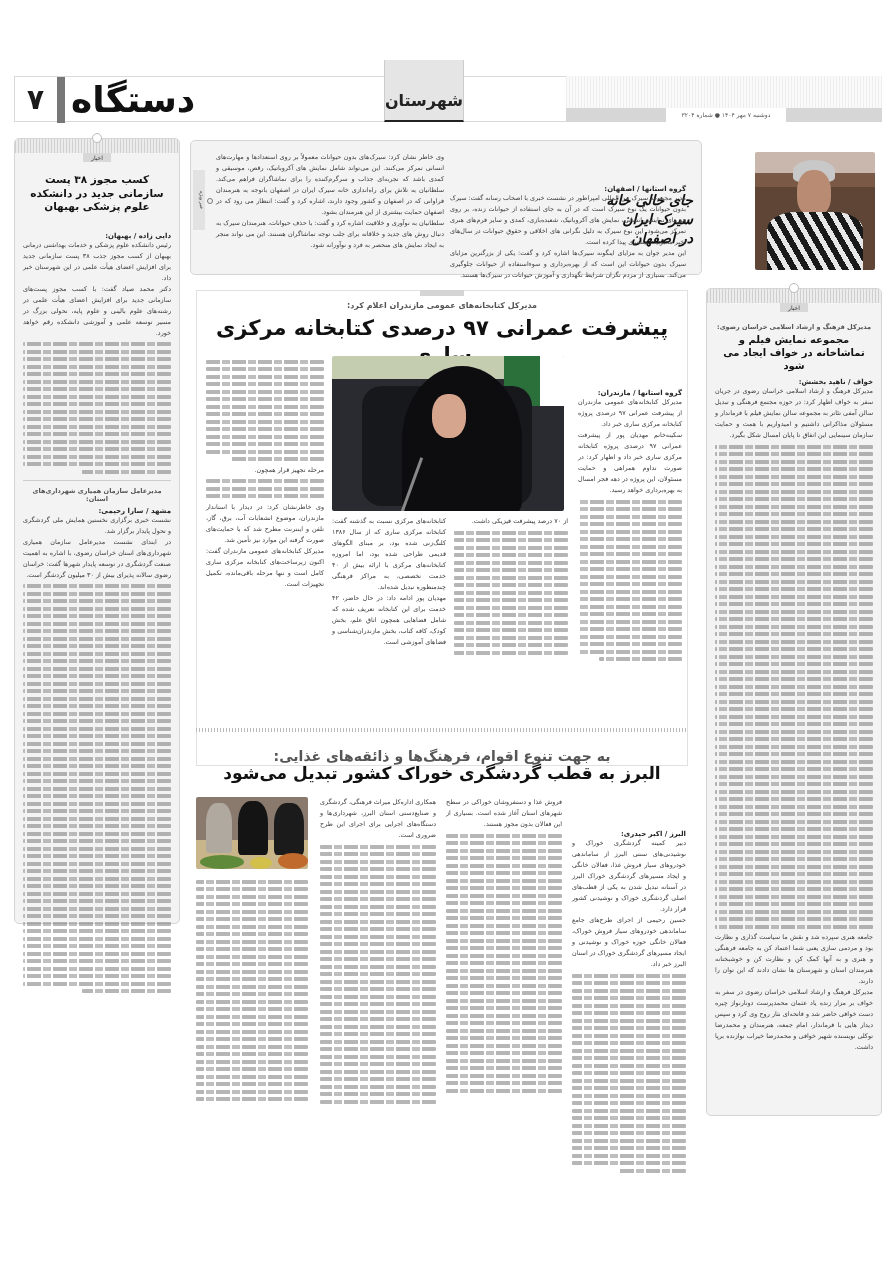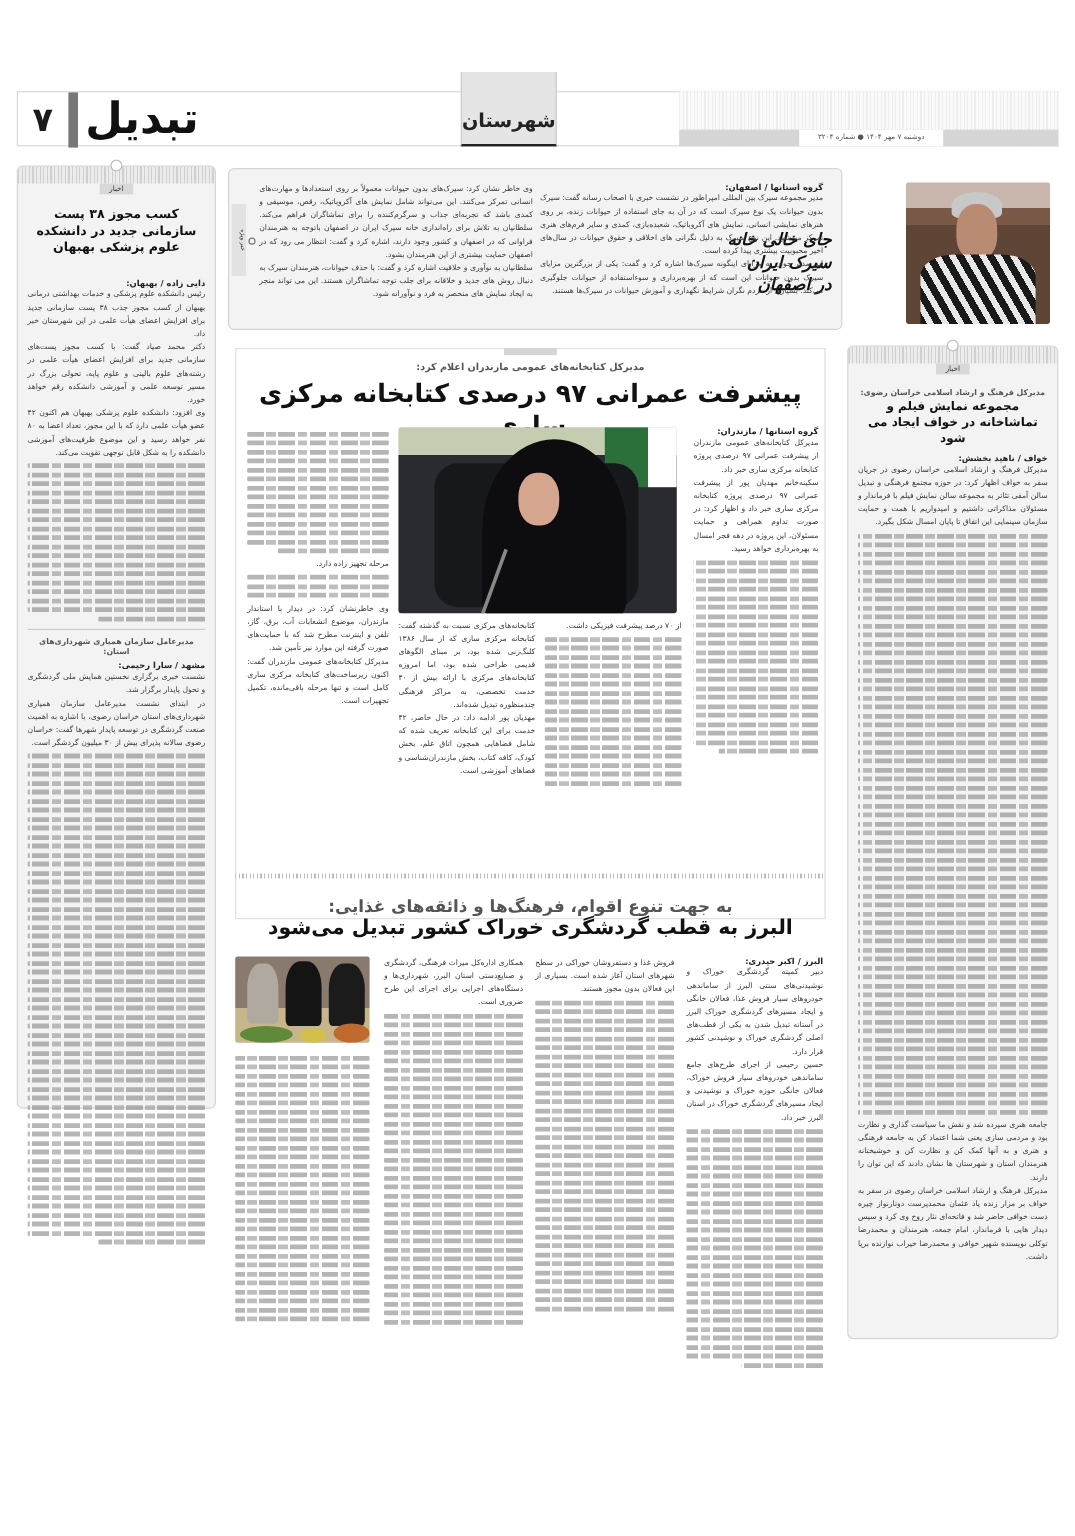--- a/index.html
+++ b/index.html
@@ -14,21 +14,21 @@
   .section-tab { position: absolute; left: 384px; top: 60px; width: 80px; height: 62px; background: #e5e5e5; border-left: 1px solid #ccc; border-right: 1px solid #ccc; border-bottom: 2px solid #222; display: flex; align-items: flex-end; justify-content: center; padding-bottom: 10px; font-size: 16px; font-weight: bold; color: #222; text-align: right; }
   .dateband { position: absolute; left: 566px; top: 76px; width: 316px; height: 46px; background: repeating-linear-gradient(90deg, #eee 0 1px, #fafafa 1px 3px); }
   .dateband .bar { position: absolute; left: 0; bottom: 0; width: 100%; height: 14px; background: #d6d6d6; }
   .dateband .date { position: absolute; left: 100px; bottom: 0; width: 120px; height: 14px; background: #fff; font-size: 6px; color: #555; text-align: center; line-height: 14px; }
 
   
   .box { position: absolute; background: #f3f3f3; border: 1px solid #d5d5d5; border-radius: 5px; }
   .box-white { position: absolute; background: #fff; border: 1px solid #e0e0e0; }
   .kicker { font-size: 8px; color: #555; font-weight: bold; text-align: center; }
   .headline { font-weight: bold; color: #111; text-align: center; line-height: 1.3; }
-  .byline { font-size: 7px; font-weight: bold; color: #222; }
+  .byline { font-size: 7px; font-weight: bold; color: #222; margin-top: 33px; }
   .body-text { font-size: 6.4px; line-height: 11px; color: #3a3a3a; text-align: justify; }
   .news-tab { height: 14px; background: repeating-linear-gradient(90deg, #cfcfcf 0 1px, #ececec 1px 3px); border-radius: 4px 4px 0 0; position: relative; }
   .news-tab .lbl { position: absolute; left: 50%; top: 14px; transform: translateX(-50%); font-size: 6px; background: #d8d8d8; padding: 1px 8px; color: #333; }
   .news-tab .knob { position: absolute; left: 50%; top: -6px; transform: translateX(-50%); width: 10px; height: 10px; border-radius: 50%; border: 1px solid #bbb; background: #fff; }
   .col { position: absolute; }
   .filler { display: block; height: 4px; margin: 3.5px 0 3.5px 0; background: repeating-linear-gradient(270deg, #7a7a7a 0 14px, transparent 14px 16px, #8a8a8a 16px 24px, transparent 24px 26px); opacity: 0.55; border-radius: 1px; }
   .filler.short { width: 60%; margin-right: 0; margin-left: auto; }
   .filler.mid { width: 80%; margin-left: auto; }
 
   
@@ -54,21 +54,21 @@
   .side-label { position: absolute; left: 193px; top: 170px; width: 12px; height: 60px; background: #e2e2e2; font-size: 5px; writing-mode: vertical-rl; text-align: center; color: #333; }
   .side-dot { position: absolute; left: 207px; top: 198px; width: 6px; height: 6px; border: 1px solid #777; border-radius: 50%; }
   .divider-dotted { position: absolute; left: 196px; top: 728px; width: 492px; height: 4px; background: repeating-linear-gradient(90deg, #bbb 0 1px, transparent 1px 3px); }
 </style>
 </head>
 <body>
 
 <div class="masthead">
   <span class="pageno">۷</span>
   <span class="vtag"></span>
-  <span class="logo">تبدیل</span>
+  <span class="logo">دستگاه</span>
 </div>
 <div class="section-tab">شهرستان</div>
 <div class="dateband">
   <div class="bar"></div>
   <div class="date">دوشنبه ۷ مهر ۱۴۰۴ ● شماره ۳۲۰۴</div>
 </div>
 
 <div class="box" style="left:190px; top:140px; width:512px; height:135px;">
   <div style="position:absolute; right:8px; top:8px; width:100px; text-align:right; font-size:14px; font-weight:bold; color:#111; line-height:1.35; top:50px;font-style:italic;">
     <div>جای خالی خانه</div>
@@ -164,21 +164,21 @@
     <span class="filler"></span>
   <span class="filler"></span>
     <span class="filler"></span>
     <span class="filler"></span>
     <span class="filler"></span>
     <span class="filler"></span>
   <span class="filler"></span>
     <span class="filler"></span>
     <span class="filler"></span>
     <span class="filler mid"></span>
-  <div class="body-text">مرحله تجهیز زاده دارد.</div>
+  <div class="body-text">مرحله تجهیز قرار همچون.</div>
   <span class="filler"></span>
     <span class="filler"></span>
     <span class="filler"></span>
   <div class="body-text">وی خاطرنشان کرد: در دیدار با استاندار مازندران، موضوع انشعابات آب، برق، گاز، تلفن و اینترنت مطرح شد که با حمایت‌های صورت گرفته این موارد نیز تأمین شد.</div>
   <div class="body-text">مدیرکل کتابخانه‌های عمومی مازندران گفت: اکنون زیرساخت‌های کتابخانه مرکزی ساری کامل است و تنها مرحله باقی‌مانده، تکمیل تجهیزات است.</div>
 </div>
 
 <div class="divider-dotted"></div>
 <div class="kicker" style="position:absolute; left:196px; width:492px; top:748px; font-size:14px;text-align:center;">به جهت تنوع اقوام، فرهنگ‌ها و ذائقه‌های غذایی:</div>
 <div class="headline" style="position:absolute; left:196px; width:492px; top:762px; font-size:17px;">البرز به قطب گردشگری خوراک کشور تبدیل می‌شود</div>
@@ -335,21 +335,20 @@
 <div class="box" style="left:14px; top:138px; width:166px; height:786px;">
   <div class="news-tab">
     <span class="knob"></span>
     <span class="lbl">اخبار</span>
   </div>
   <div style="padding:20px 8px 0 8px;">
     <div class="headline" style="font-size:10.5px;">کسب مجوز ۳۸ پست سازمانی جدید در دانشکده علوم پزشکی بهبهان</div>
     <div class="byline" style="margin-top:18px;">دایی زاده / بهبهان:</div>
     <div class="body-text">رئیس دانشکده علوم پزشکی و خدمات بهداشتی درمانی بهبهان از کسب مجوز جذب ۳۸ پست سازمانی جدید برای افزایش اعضای هیأت علمی در این شهرستان خبر داد.</div>
     <div class="body-text">دکتر محمد صیاد گفت: با کسب مجوز پست‌های سازمانی جدید برای افزایش اعضای هیأت علمی در رشته‌های علوم بالینی و علوم پایه، تحولی بزرگ در مسیر توسعه علمی و آموزشی دانشکده رقم خواهد خورد.</div>
-    <div class="body-text">وی افزود: دانشکده علوم پزشکی بهبهان هم اکنون ۴۲ عضو هیأت علمی دارد که با این مجوز، تعداد اعضا به ۸۰ نفر خواهد رسید و این موضوع ظرفیت‌های آموزشی دانشکده را به شکل قابل توجهی تقویت می‌کند.</div>
     <span class="filler"></span>
       <span class="filler"></span>
       <span class="filler"></span>
       <span class="filler"></span>
       <span class="filler"></span>
     <span class="filler"></span>
       <span class="filler"></span>
       <span class="filler"></span>
       <span class="filler"></span>
       <span class="filler"></span>

